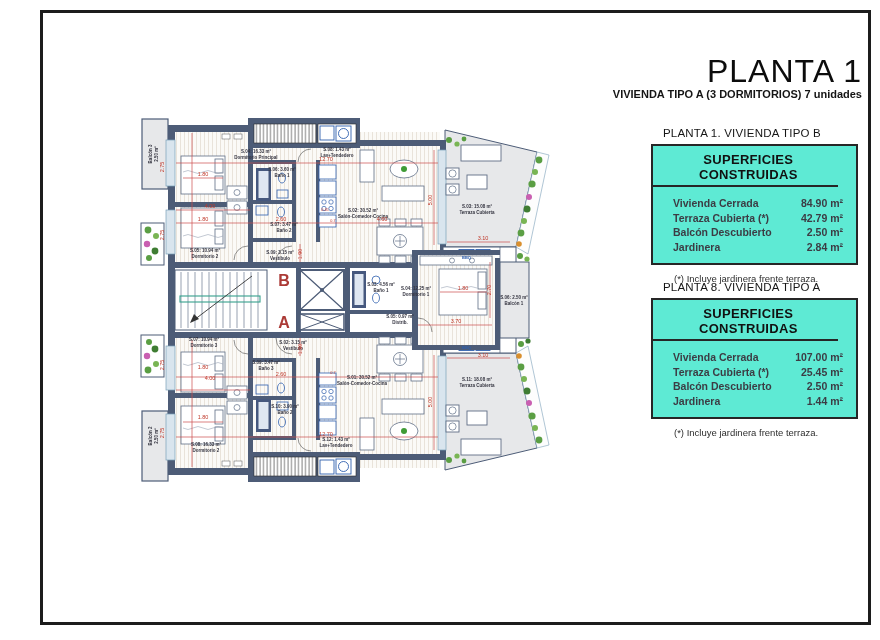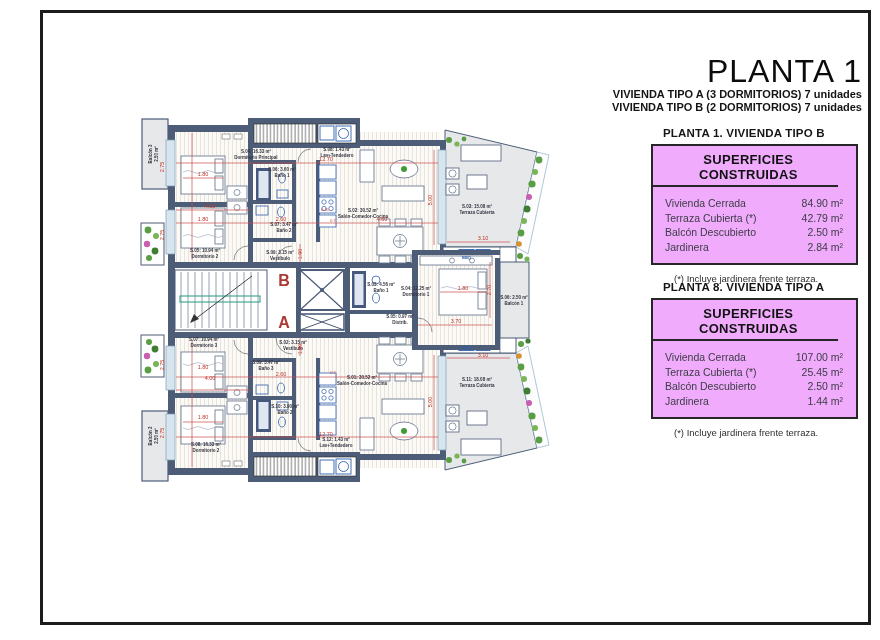--- a/index.html
+++ b/index.html
@@ -6,25 +6,25 @@
   #stage{position:relative;width:880px;height:640px;background:#fff;overflow:hidden;
          font-family:"Liberation Sans",sans-serif;}
   #sheet-border{position:absolute;left:40px;top:10px;width:831px;height:615px;
          border:3px solid #1c1c1c;box-sizing:border-box;}
   
   #title-block{position:absolute;right:18px;top:22px;text-align:right;}
   #main-title{font-size:32px;font-weight:400;letter-spacing:1px;color:#0c0c0c;line-height:34px;margin-top:32px;}
   .subtitle{font-size:11px;font-weight:700;color:#141414;line-height:13px;}
   
   .info-box{position:absolute;left:651px;width:207px;}
-  .box-header{font-size:11.5px;font-weight:700;color:#161616;padding-left:12px;margin-bottom:5px;letter-spacing:.2px;}
-  .box-frame{border:2px solid #262626;background:#f0abfc;}
+  .box-header{font-size:11.5px;font-weight:400;color:#161616;padding-left:12px;margin-bottom:5px;letter-spacing:.2px;}
+  .box-frame{border:2px solid #262626;background:#5eead4;}
   .box-title{font-size:13px;font-weight:700;color:#111;letter-spacing:.3px;border-bottom:2px solid #262626;
              width:88%;text-align:center;padding:6px 0 3px 6px;}
-  .box-rows{padding:9px 13px 9px 12px;}
+  .box-rows{padding:9px 13px 9px 20px;font-weight:bold;}
   .srow{display:flex;justify-content:space-between;font-size:10.5px;color:#3c3c44;line-height:14.5px;}
   .srow .val{text-align:center;}
   .box-footnote{margin-top:8px;font-size:9.5px;color:#2e2e2e;padding-left:6px;margin-left:17px;}
   
   .rlab{font-size:4.5px;font-weight:700;fill:#33333f;text-anchor:middle;}
   .dim{font-size:5.5px;fill:#c0392b;text-anchor:middle;}
   .dims{font-size:3.8px;fill:#c0392b;text-anchor:middle;}
   .unit-letter{font-size:16px;font-weight:700;fill:#ab3a36;text-anchor:middle;}
   .bbq{font-size:4px;font-weight:700;fill:#2f5fae;text-anchor:middle;}
   .vlab{font-size:4.5px;font-weight:700;fill:#33333f;text-anchor:middle;}
@@ -335,21 +335,20 @@
         <text class="dim" x="326" y="436">12.70</text>
         <text class="dim" x="432" y="402" transform="rotate(-90 432 402)">5.00</text>
         <text class="dim" x="483" y="357">3.10</text>
       </g>
     </g>
   </svg>
 
   <div id="title-block">
     <div id="main-title">PLANTA 1</div>
     <div class="subtitle">VIVIENDA TIPO A (3 DORMITORIOS) 7 unidades</div>
-    <div class="subtitle">VIVIENDA TIPO B (2 DORMITORIOS) 7 unidades</div>
   </div>
 
   <div class="info-box" style="top:127px;">
     <div class="box-header">PLANTA 1. VIVIENDA TIPO B</div>
     <div class="box-frame">
       <div class="box-title">SUPERFICIES CONSTRUIDAS</div>
       <div class="box-rows">
         <div class="srow">
           <span>Vivienda Cerrada</span>
           <span class="val">84.90 m²</span>

